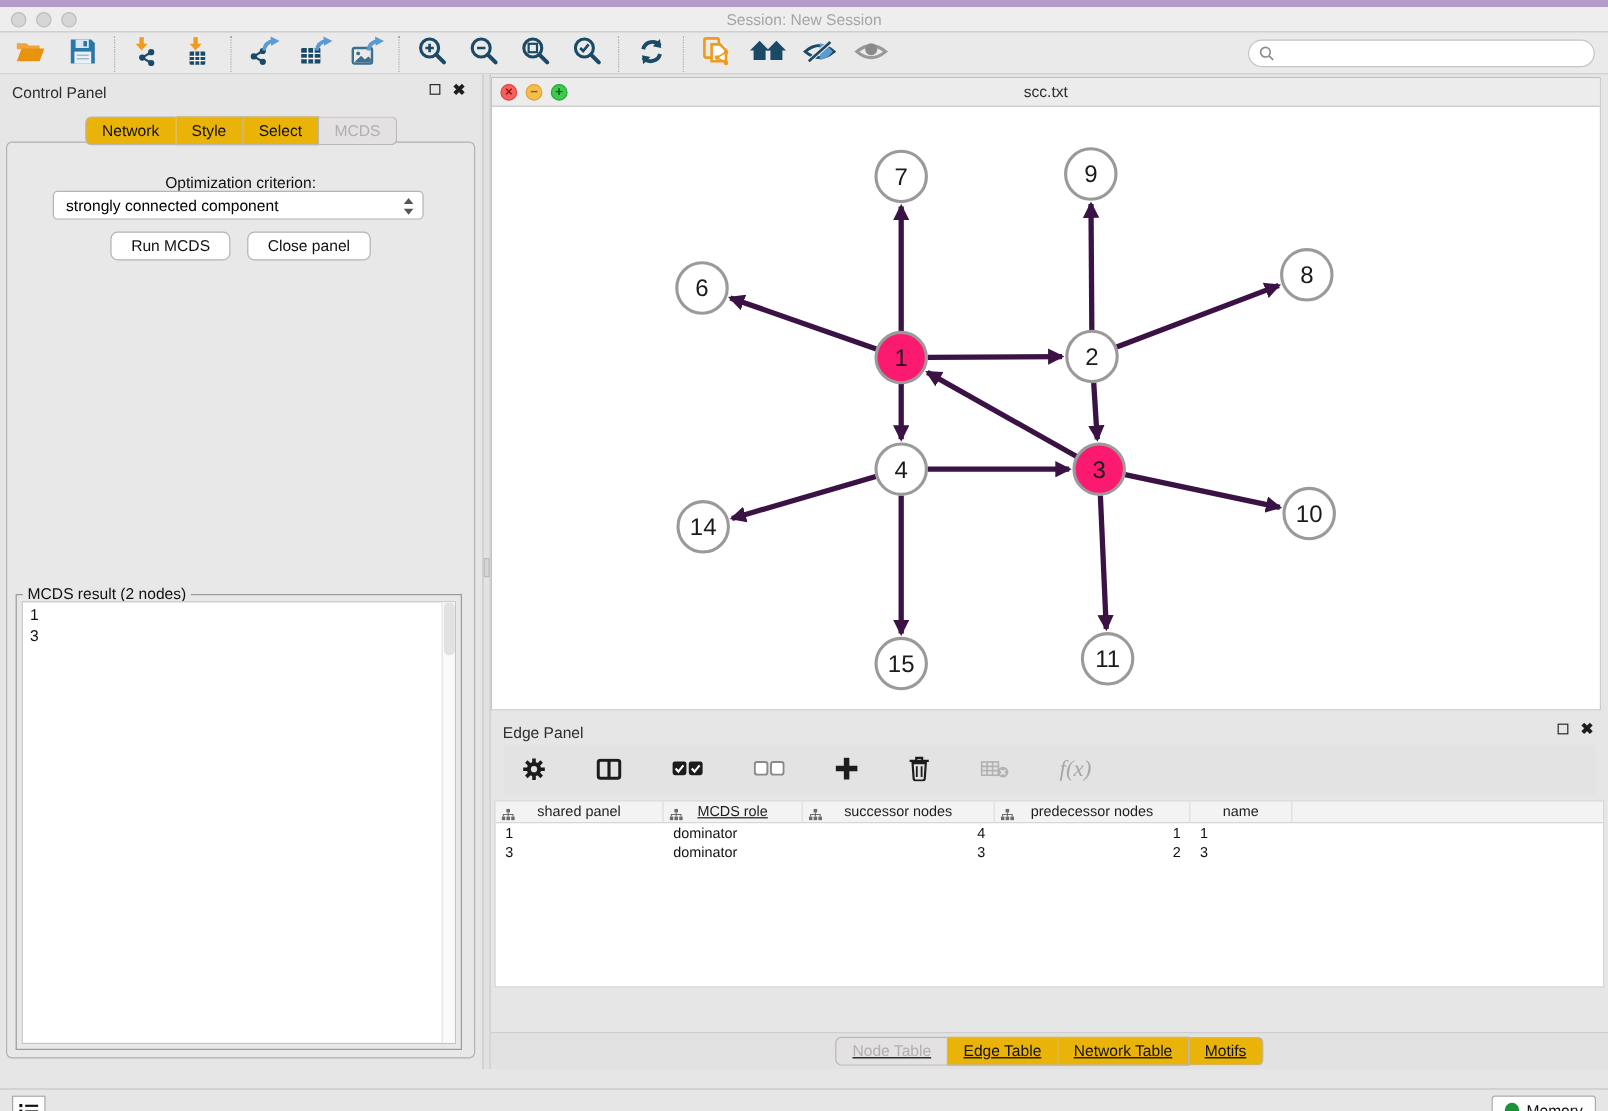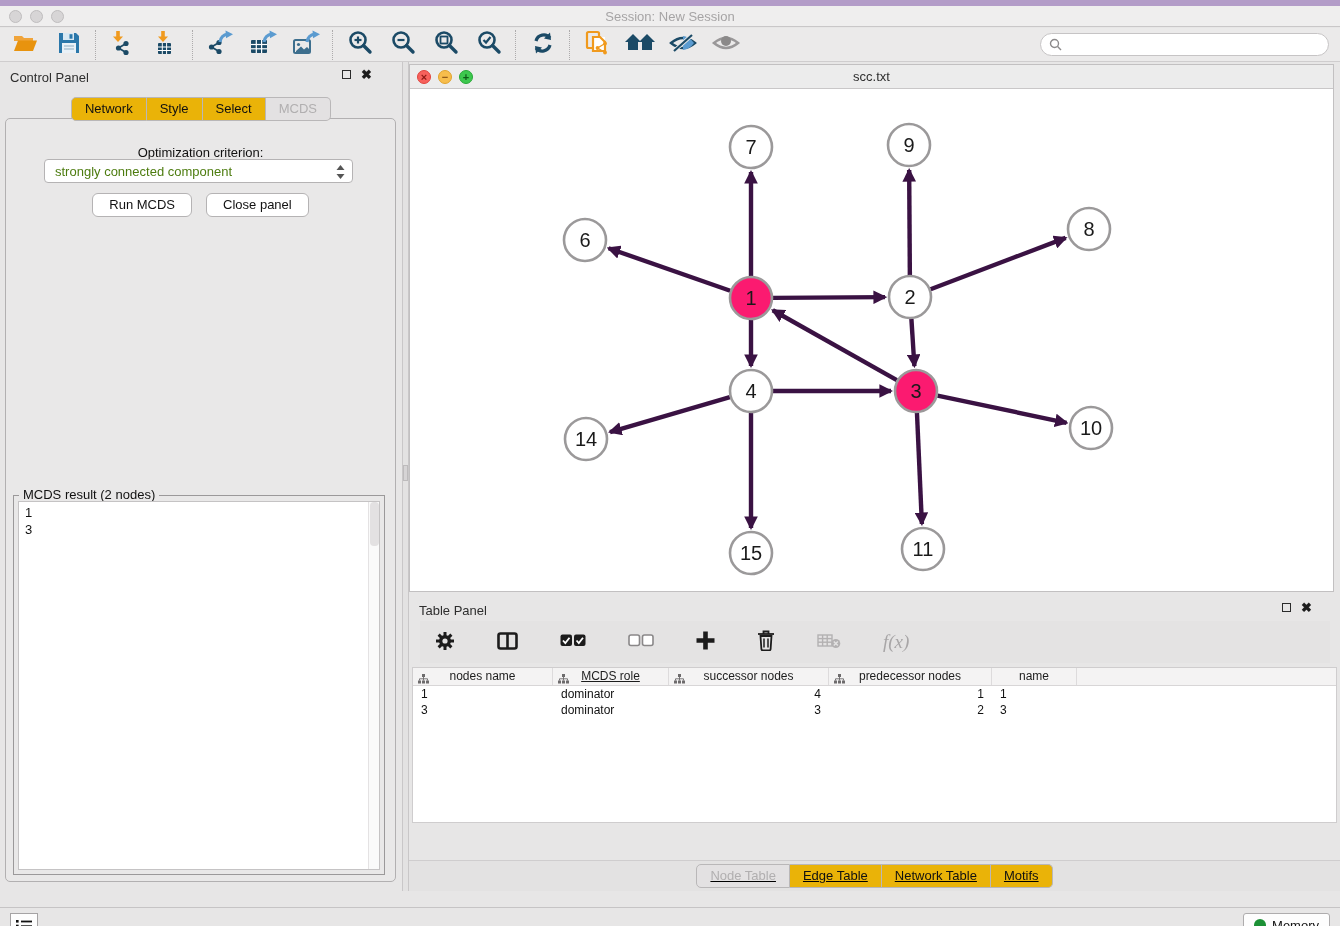--- a/index.html
+++ b/index.html
@@ -15,35 +15,35 @@
   .app-title { position:absolute; left:0; right:0; top:3px; text-align:center; font-size:13px; color:#a6a4a5; }
 
   .toolbar { position:absolute; top:28px; left:0; right:0; height:34px; background:#ebeaea; border-bottom:1px solid #cfcdce; display:flex; align-items:center; padding-left:4px; }
   .tb-btn { width:43px; height:32px; display:flex; align-items:center; justify-content:center; background:transparent; border:none; cursor:default; }
   .tb-sep { width:1px; height:30px; border-left:1px dotted #adabac; margin:0 5px; }
   .search-wrap { position:absolute; right:11px; top:5px; width:289px; height:23px; background:#fff; border:1px solid #c6c4c5; border-radius:12px; display:flex; align-items:center; padding-left:8px; }
   .search-wrap input { border:none; outline:none; flex:1; font-size:12px; background:transparent; margin-left:5px; }
 
   
   .left-panel { position:absolute; top:62px; left:0; width:402px; bottom:35px; background:#e7e6e6; }
-  .panel-head { position:absolute; top:0; left:0; right:16px; height:28px;padding-left:20px; }
+  .panel-head { position:absolute; top:0; left:0; right:0; height:28px;padding-left:20px; }
   .panel-title { position:absolute; left:10px; top:8px; font-size:13px; color:#2e2e2e; }
   .wctl { position:absolute; top:8px; display:flex; gap:10px; align-items:center; }
   .float-box { width:9px; height:9px; border:1.5px solid #2b2b2b; display:inline-block; }
   .close-x { font-size:13px; color:#1d1d1d; font-weight:bold; line-height:9px; }
 
   .cp-tabs { position:absolute; top:35px; left:0; right:0; display:flex; justify-content:center; z-index:3; }
   .seg { font-size:13px; color:#111; background:#eab308; border:1px solid #b9b7b8; border-left:none; padding:3px 13px 4px; }
   .seg:first-child { border-left:1px solid #b9b7b8; border-radius:5px 0 0 5px; }
   .seg:last-child { border-radius:0 5px 5px 0; }
   .seg.disabled-active { background:#e3e1e2; color:#b1afb0; }
 
   .cp-box { position:absolute; top:56px; left:5px; right:6px; bottom:9px; background:#e9e8e8; border:1px solid #b2b0b1; border-radius:5px; z-index:1; }
   .opt-label { position:absolute; top:26px; left:0; right:0; text-align:center; font-size:13px; color:#111; }
-  .criterion { position:absolute; top:40px; left:38px; right:42px; height:24px; background:#fff; border:1px solid #b5b3b4; border-radius:4px; font-size:13px; color:#4d7c0f; display:flex; align-items:center; padding-left:10px; }
+  .criterion { position:absolute; top:40px; left:38px; right:42px; height:24px; background:#fff; border:1px solid #b5b3b4; border-radius:4px; font-size:13px; color:#000000; display:flex; align-items:center; padding-left:10px; }
   .stepper { position:absolute; right:5px; top:3px; }
   .btn-row { position:absolute; top:74px; left:0; right:0; display:flex; justify-content:center; gap:14px; }
   .push-btn { background:#fff; border:1px solid #b5b3b4; border-radius:6px; font-size:13px; color:#111; padding:3px 16px 4px; height:24px; font-family:"Liberation Sans",sans-serif; }
 
   .result-group { position:absolute; left:7px; right:10px; top:376px; bottom:6px; border:1px solid #9b999a; background:#e9e8e8; }
   .result-legend { position:absolute; top:-9px; left:5px; background:#e9e8e8; padding:0 4px; font-size:13px; color:#111; }
   .result-area { position:absolute; top:5px; left:4px; right:4px; bottom:4px; background:#fff; border:1px solid #c5c3c4; font-size:13px; color:#111; line-height:17px; padding:2px 6px; white-space:pre-line; }
   .result-scroll { position:absolute; top:6px; right:5px; bottom:5px; width:11px; background:#fafafa; border-left:1px solid #e4e2e3; }
   .result-thumb { position:absolute; top:0; left:1px; width:9px; height:44px; background:#e3e1e2; border-radius:4px; }
 
@@ -367,21 +367,21 @@
           <text x="681" y="345" text-anchor="middle" font-size="20" fill="#1a1a1a" font-family="&quot;Liberation Sans&quot;,sans-serif">10</text>
           <circle cx="341" cy="463" r="21" fill="#ffffff" stroke="#9b999a" stroke-width="2.6"></circle>
           <text x="341" y="470" text-anchor="middle" font-size="20" fill="#1a1a1a" font-family="&quot;Liberation Sans&quot;,sans-serif">15</text>
           <circle cx="513" cy="459" r="21" fill="#ffffff" stroke="#9b999a" stroke-width="2.6"></circle>
           <text x="513" y="466" text-anchor="middle" font-size="20" fill="#1a1a1a" font-family="&quot;Liberation Sans&quot;,sans-serif">11</text>
         </svg></div>
   </div>
 
   <div class="table-panel">
     <div class="panel-head">
-      <span class="panel-title">Table Panel</span>
+      <span class="panel-title">Edge Panel</span>
       <span class="wctl" style="right:12px;">
         <span class="float-box"></span>
         <span class="close-x">✖</span>
       </span>
     </div>
     <div class="tp-toolbar" id="tp-toolbar">
         <button class="tp-btn">
           <span><svg width="20" height="20" viewBox="0 0 20 20">
               <g stroke="#1c1c1c" stroke-width="3">
                 <line x1="10" y1="1" x2="10" y2="19"></line>
@@ -445,21 +445,21 @@
         </button>
       </div>
     <div class="tp-table">
       <div class="th-row" id="th-row">
           <div class="th" style="width: 140px;"><span class="tree-ico"><svg width="11" height="10" viewBox="0 0 11 10">
                 <rect x="4" y="0" width="3" height="3" fill="#6d6b6c"></rect>
                 <rect x="0" y="6.5" width="3" height="3" fill="#6d6b6c"></rect>
                 <rect x="4" y="6.5" width="3" height="3" fill="#6d6b6c"></rect>
                 <rect x="8" y="6.5" width="3" height="3" fill="#6d6b6c"></rect>
                 <path d="M1.5 6.5 V4.8 H9.5 V6.5 M5.5 3 V6.5" fill="none" stroke="#6d6b6c" stroke-width="0.9"></path>
-              </svg></span><span>nodes name</span></div>
+              </svg></span><span>shared panel</span></div>
           <div class="th" style="width: 116px; text-decoration: underline;"><span class="tree-ico"><svg width="11" height="10" viewBox="0 0 11 10">
                 <rect x="4" y="0" width="3" height="3" fill="#6d6b6c"></rect>
                 <rect x="0" y="6.5" width="3" height="3" fill="#6d6b6c"></rect>
                 <rect x="4" y="6.5" width="3" height="3" fill="#6d6b6c"></rect>
                 <rect x="8" y="6.5" width="3" height="3" fill="#6d6b6c"></rect>
                 <path d="M1.5 6.5 V4.8 H9.5 V6.5 M5.5 3 V6.5" fill="none" stroke="#6d6b6c" stroke-width="0.9"></path>
               </svg></span><span>MCDS role</span></div>
           <div class="th" style="width: 160px;"><span class="tree-ico"><svg width="11" height="10" viewBox="0 0 11 10">
                 <rect x="4" y="0" width="3" height="3" fill="#6d6b6c"></rect>
                 <rect x="0" y="6.5" width="3" height="3" fill="#6d6b6c"></rect>

